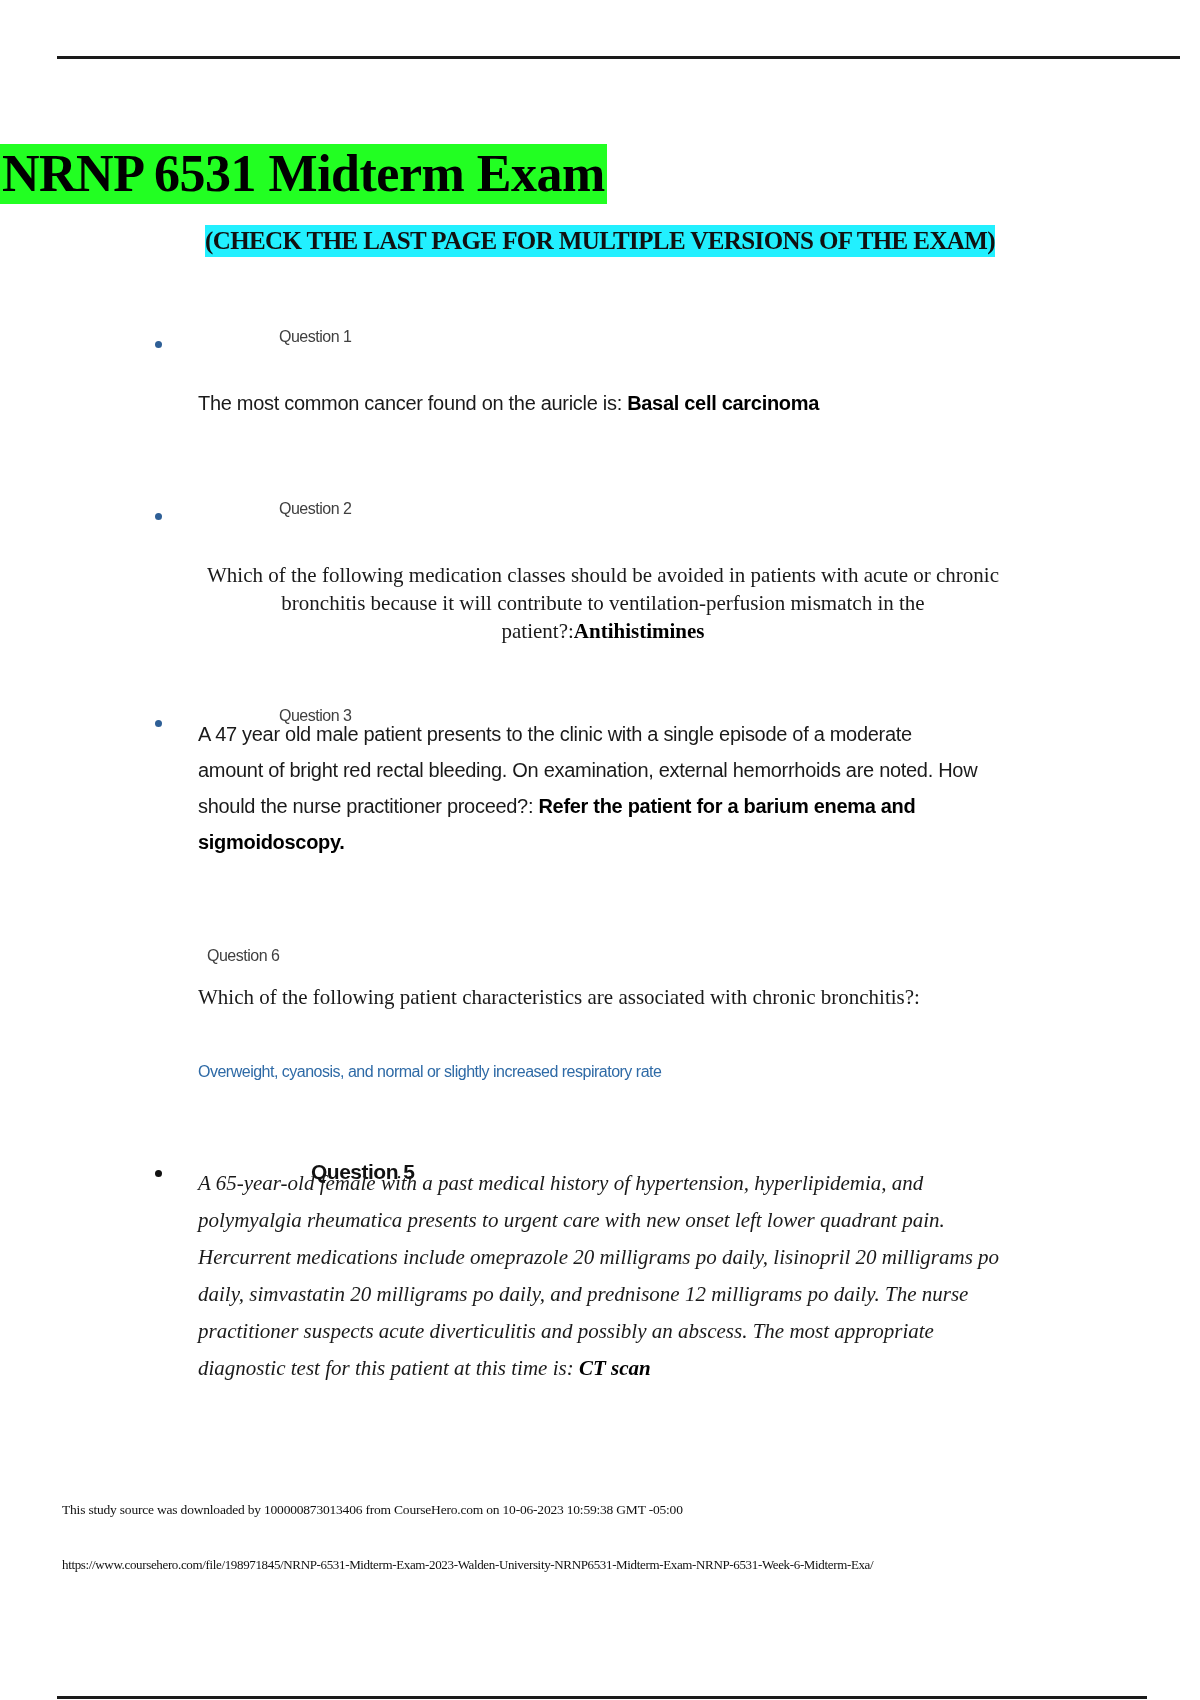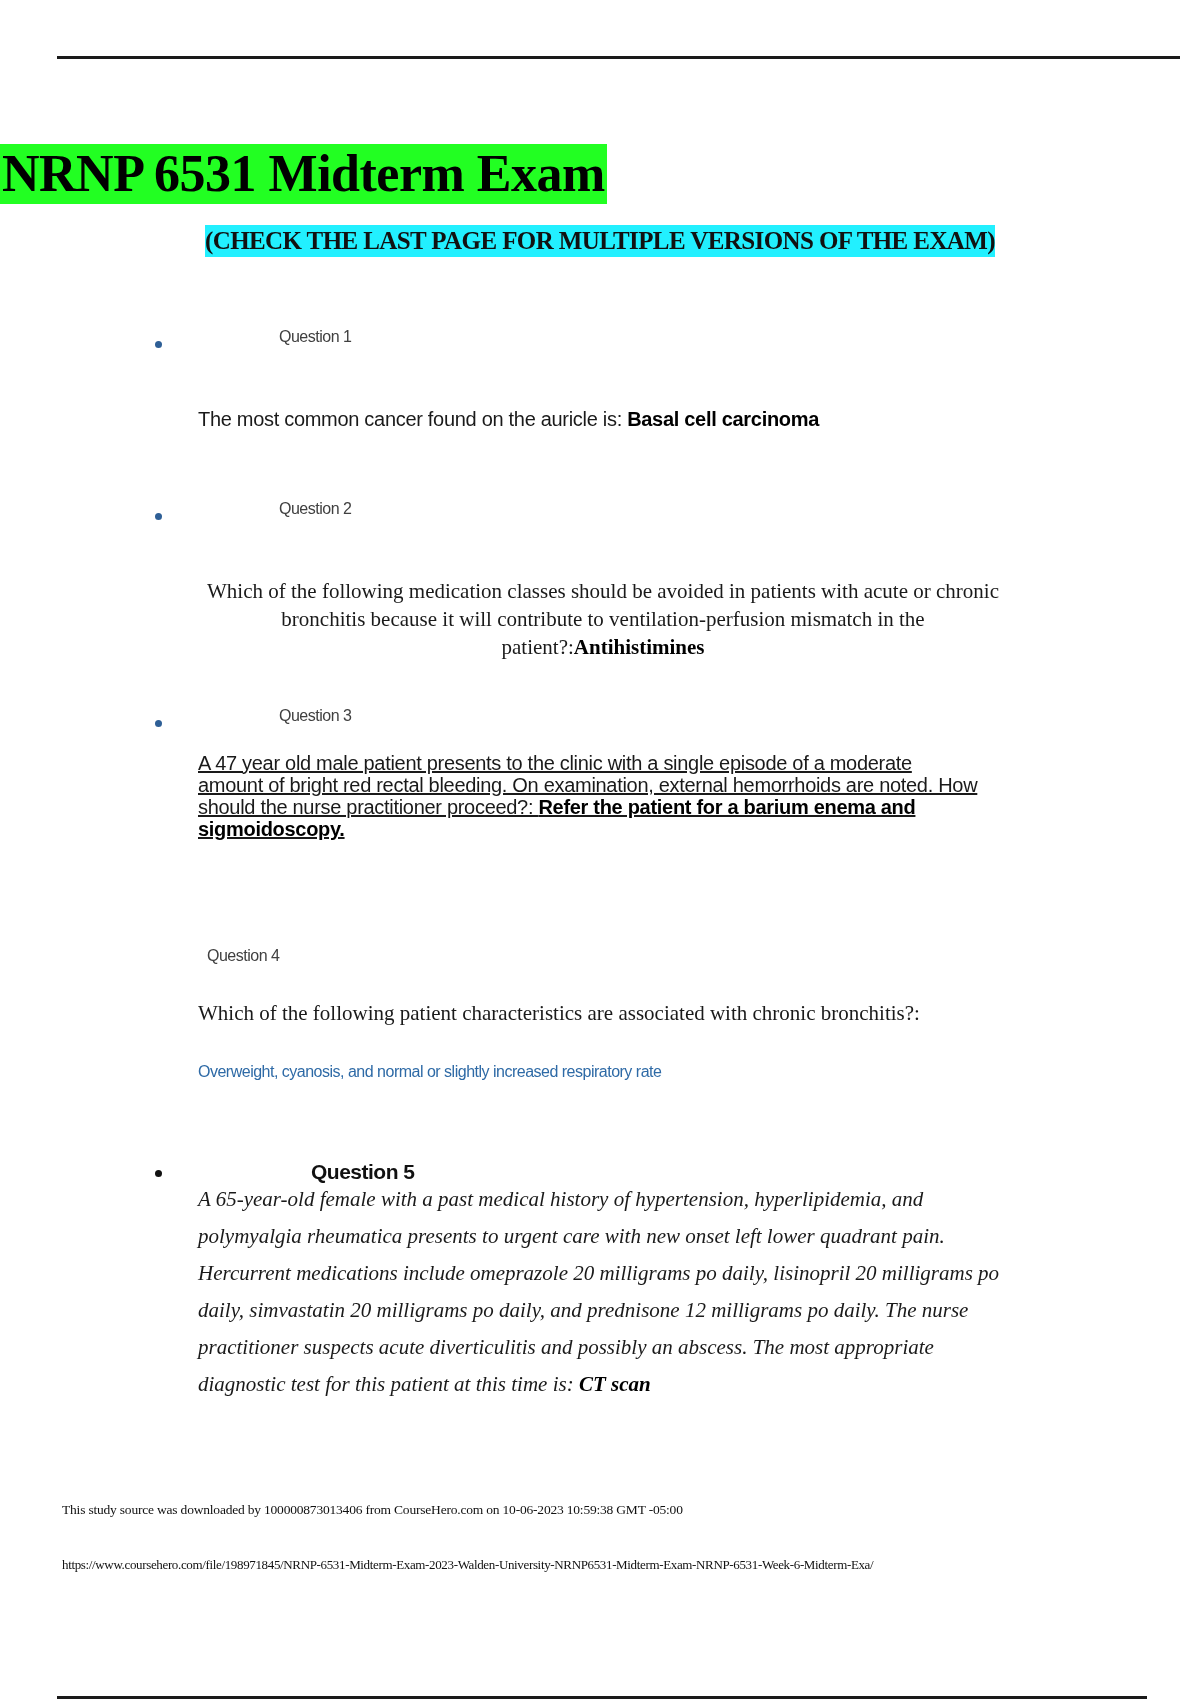--- a/index.html
+++ b/index.html
@@ -15,21 +15,21 @@
 
   .bullet { position: absolute; left: 155px; width: 7px; height: 7px; border-radius: 50%; }
   .bullet.blue { background: #2e5f96; }
   .bullet.black { background: #111; }
 
   .q-heading { position: absolute; font-family: "Liberation Sans", sans-serif; font-size: 16px; color: #404040; letter-spacing: -0.5px; }
   .q-heading.black { color: #111; font-weight: bold; font-size: 21px; margin-left: 32px; }
 
   .sans { font-family: "Liberation Sans", sans-serif; font-size: 20px; color: #1a1a1a; letter-spacing: -0.3px; }
   .serif { font-family: "Liberation Serif", serif; font-size: 21px; color: #1a1a1a; }
-  .para { position: absolute; left: 198px; margin-top: 16px; }
+  .para { position: absolute; left: 198px; }
   .para b { font-weight: bold; color: #000; }
 
   .answer-blue { position: absolute; left: 198px; top: 1063px; font-family: "Liberation Sans", sans-serif; font-size: 16px; color: #2e6aa6; letter-spacing: -0.5px; }
 
   .footer { position: absolute; left: 62px; font-family: "Liberation Serif", serif; color: #111; white-space: nowrap; }
   .footer.f1 { top: 1502px; font-size: 13.5px; letter-spacing: -0.2px; }
   .footer.f2 { top: 1557px; font-size: 13px; letter-spacing: -0.35px; }
 </style>
 </head>
 <body>
@@ -50,25 +50,25 @@
 </div>
 
 <div class="bullet blue" style="top:513px;"></div>
 <div class="q-heading" style="left:279px; top:500px;">Question 2</div>
 <div class="para serif" style="top:561px; width:810px; line-height:28px;text-align:center;">
   <span>Which of the following medication classes should be avoided in patients with acute or chronic bronchitis because it will contribute to ventilation-perfusion mismatch in the patient?:</span><b>Antihistimines</b>
 </div>
 
 <div class="bullet blue" style="top:720px;"></div>
 <div class="q-heading" style="left:279px; top:707px;">Question 3</div>
-<div class="para sans" style="top:736px; width:780px; line-height:22px;text-decoration:underline;">
+<div class="para sans" style="top:716px; width:780px; line-height:36px;">
   <span>A 47 year old male patient presents to the clinic with a single episode of a moderate amount of bright red rectal bleeding. On examination, external hemorrhoids are noted. How should the nurse practitioner proceed?: </span><b>Refer the patient for a barium enema and sigmoidoscopy.</b>
 </div>
 
-<div class="q-heading" style="left:207px; top:947px;">Question 4</div>
+<div class="q-heading" style="left:207px; top:947px;">Question 6</div>
 <div class="para serif" style="top:985px; width:900px; white-space:nowrap;">
   <span>Which of the following patient characteristics are associated with chronic bronchitis?:</span>
 </div>
 <div class="answer-blue">Overweight, cyanosis, and normal or slightly increased respiratory rate</div>
 
 <div class="bullet black" style="top:1170px;"></div>
 <div class="q-heading black" style="left:279px; top:1160px;">Question 5</div>
 <div class="para serif" style="top:1165px; width:810px; line-height:37px;font-style:italic;">
   <span> A 65-year-old female with a past medical history of hypertension, hyperlipidemia, and polymyalgia rheumatica presents to urgent care with new onset left lower quadrant pain. Hercurrent medications include omeprazole 20 milligrams po daily, lisinopril 20 milligrams po daily, simvastatin 20 milligrams po daily, and prednisone 12 milligrams po daily. The nurse practitioner suspects acute diverticulitis and possibly an abscess. The most appropriate diagnostic test for this patient at this time is: </span><b>CT scan</b>
 </div>

